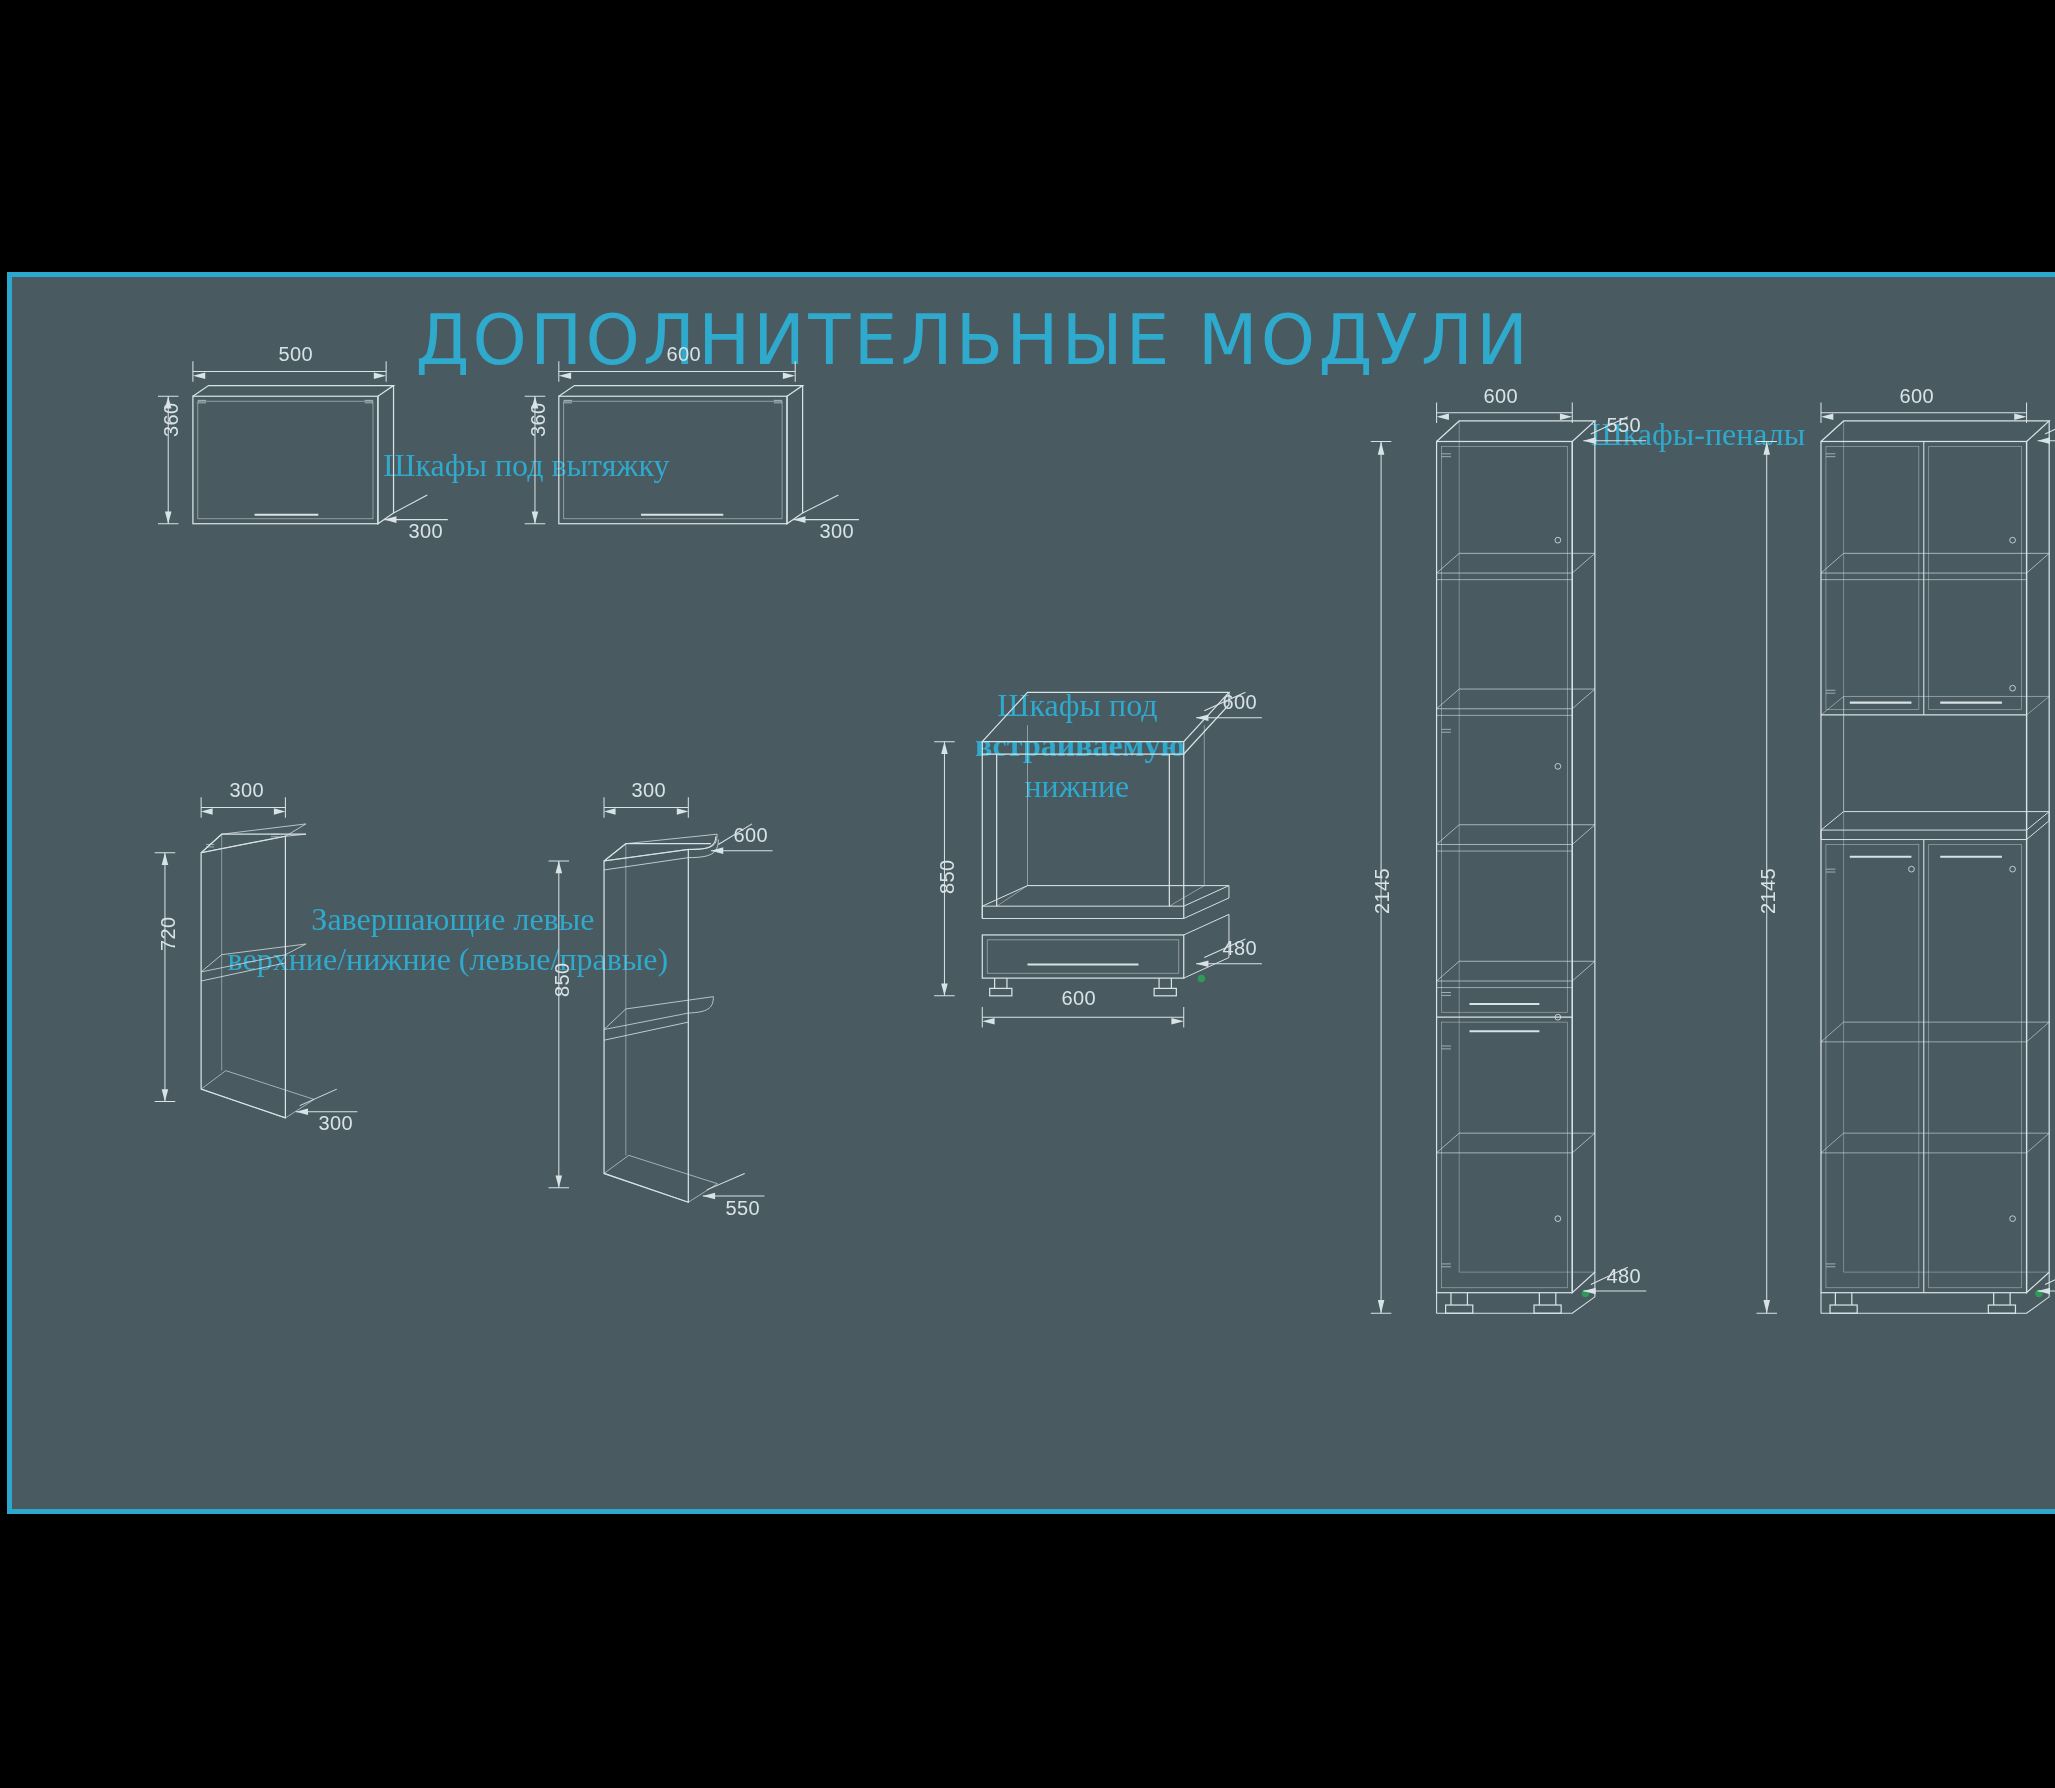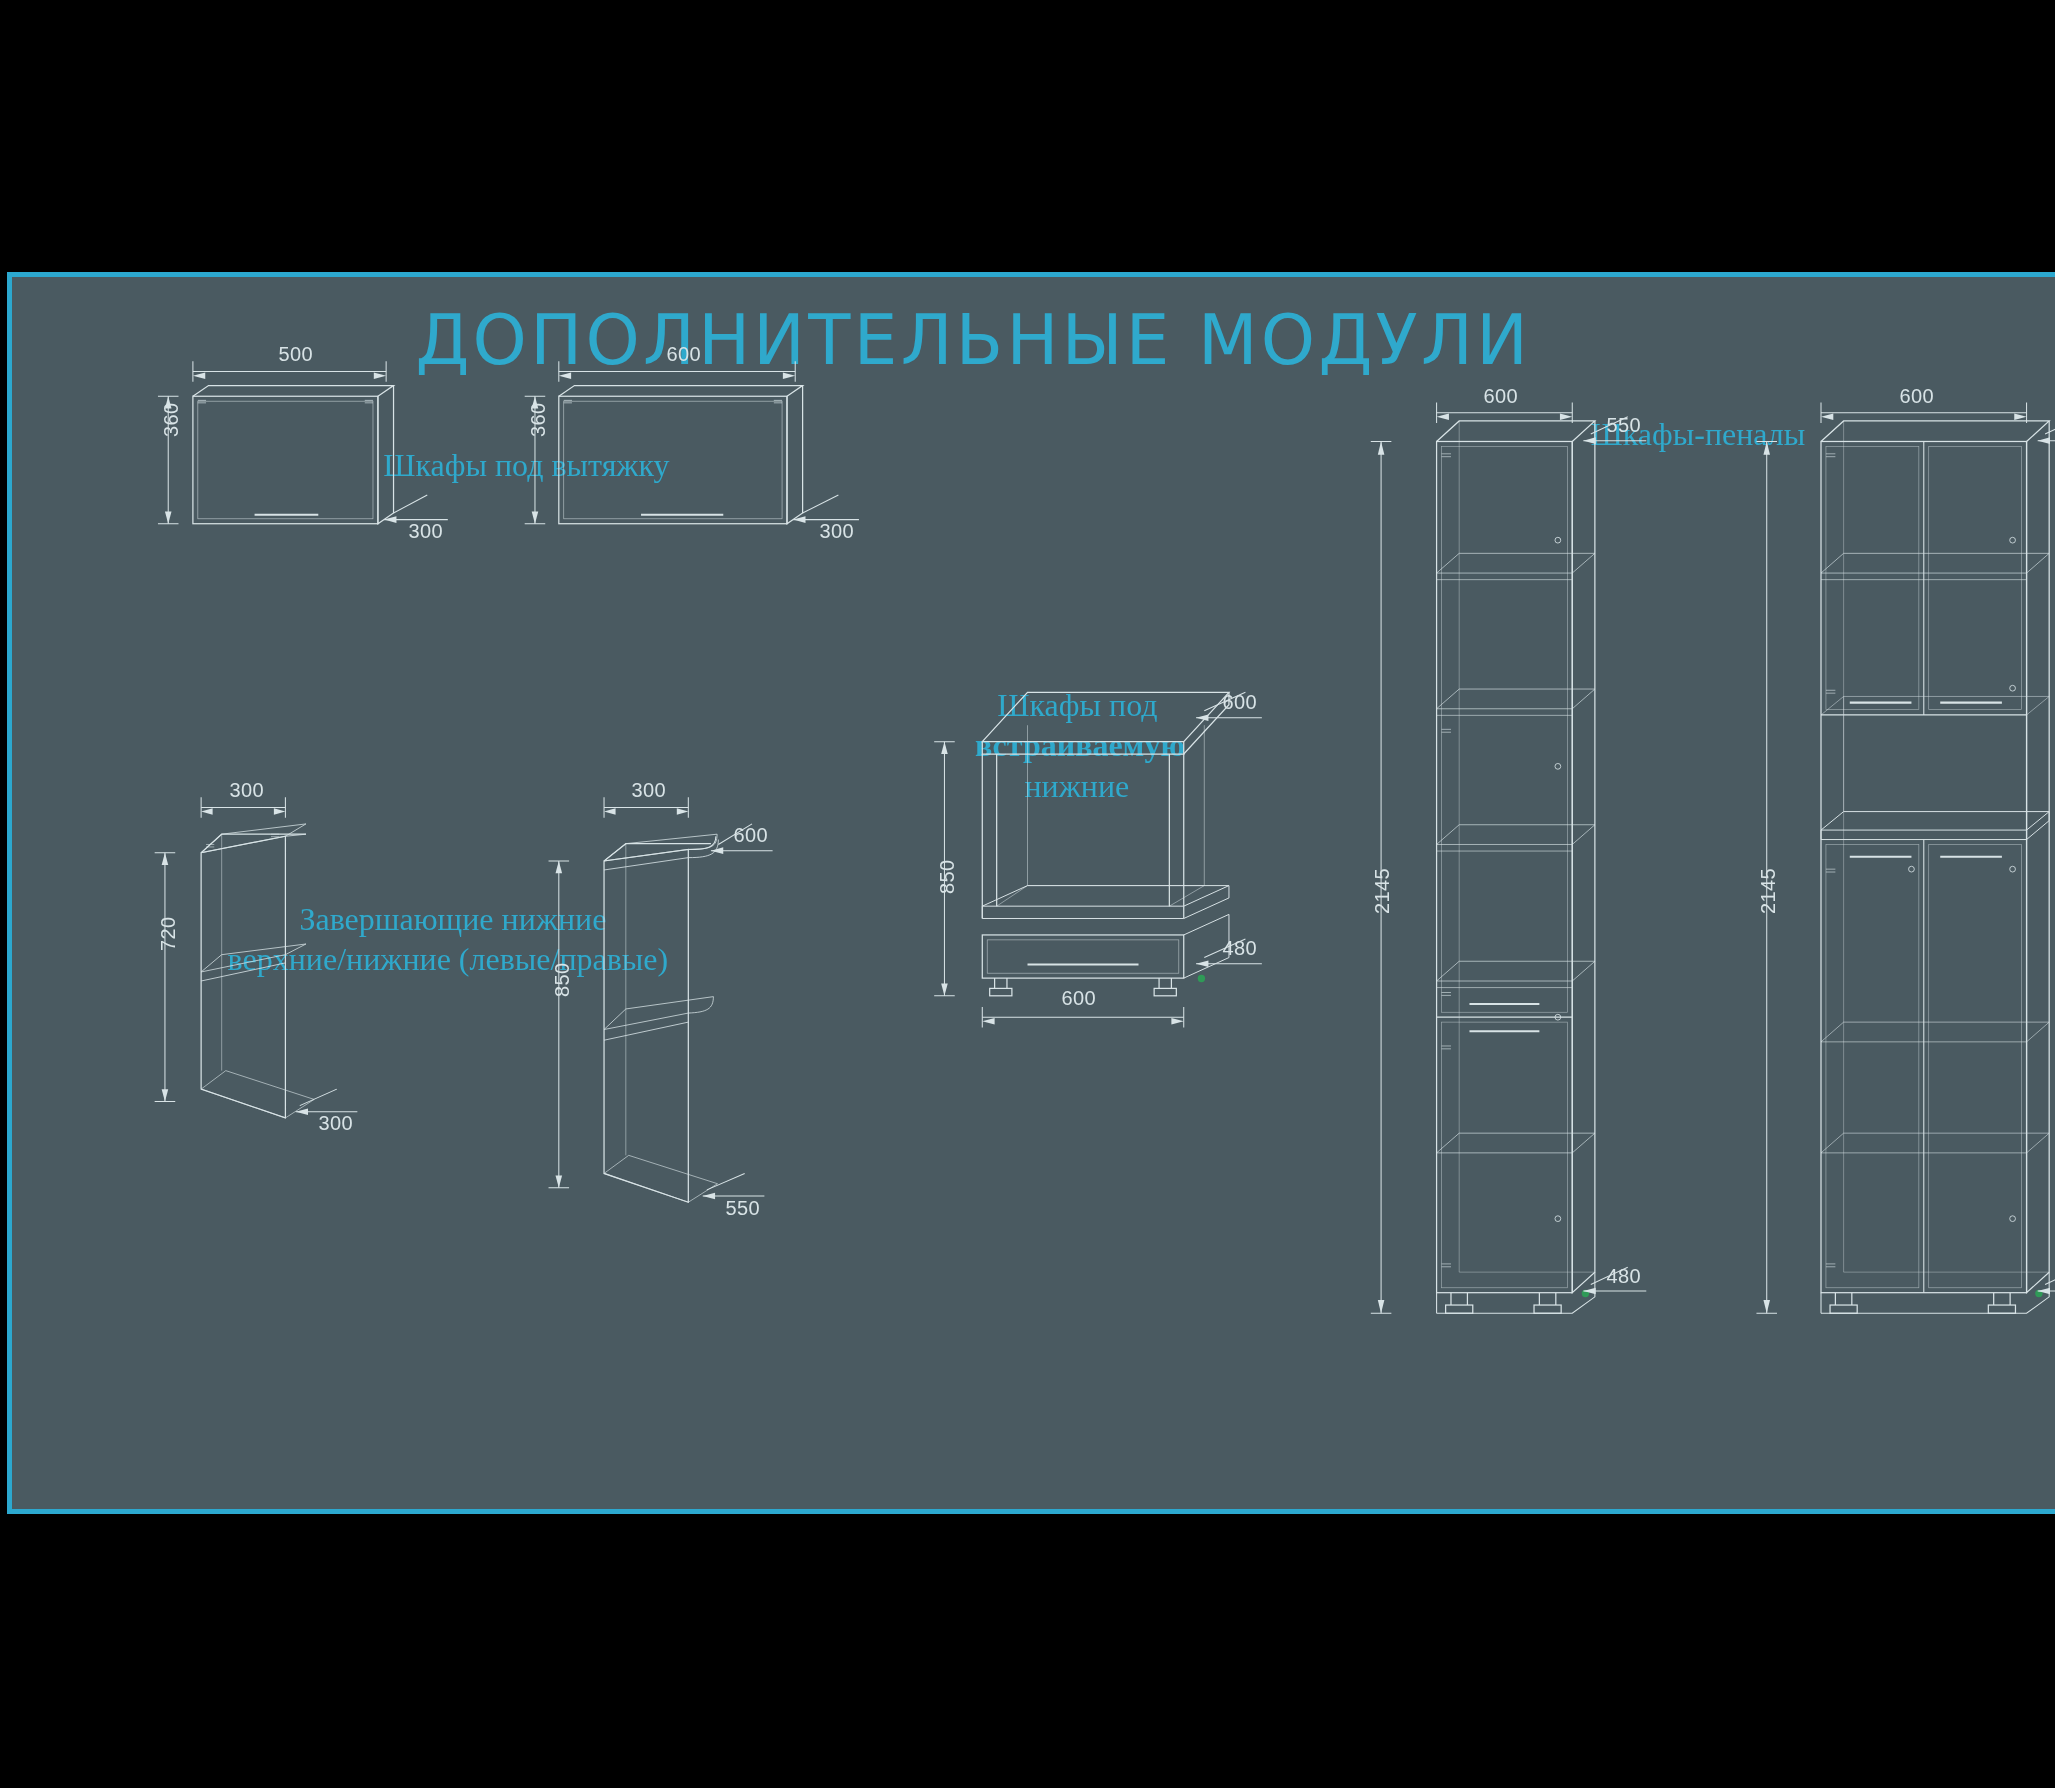--- a/index.html
+++ b/index.html
@@ -64,21 +64,21 @@
 </style>
 </head>
 <body>
 
 <div id="poster">
 
   <div class="txt title-main" style="left:403px; top:25px;">ДОПОЛНИТЕЛЬНЫЕ МОДУЛИ</div>
 
   <div class="txt section-title" style="left:288px; top:171px; width:452px;">Шкафы под вытяжку</div>
 
-  <div class="txt section-title" style="left:132px; top:625px; width:617px;">Завершающие нижние</div>
+  <div class="txt section-title" style="left:132px; top:625px; width:617px;">Завершающие левые</div>
   <div class="txt section-title" style="left:45px; top:665px; width:781px;text-align:center;">верхние/нижние (левые/правые)</div>
 
   <div class="txt section-title" style="left:921px; top:411px; width:288px;">Шкафы под</div>
   <div class="txt section-title" style="left:905px; top:451px; width:325px;font-weight:bold;">встраиваемую</div>
   <div class="txt section-title" style="left:937px; top:492px; width:255px;">нижние</div>
 
   <div class="txt section-title" style="left:1480px; top:140px; width:411px;">Шкафы-пеналы</div>
 
   <svg id="canvas" viewBox="0 0 5244 2996" preserveAspectRatio="none">
     <g fill="none" stroke="#d8e3e6" stroke-width="3" vector-effect="non-scaling-stroke">

